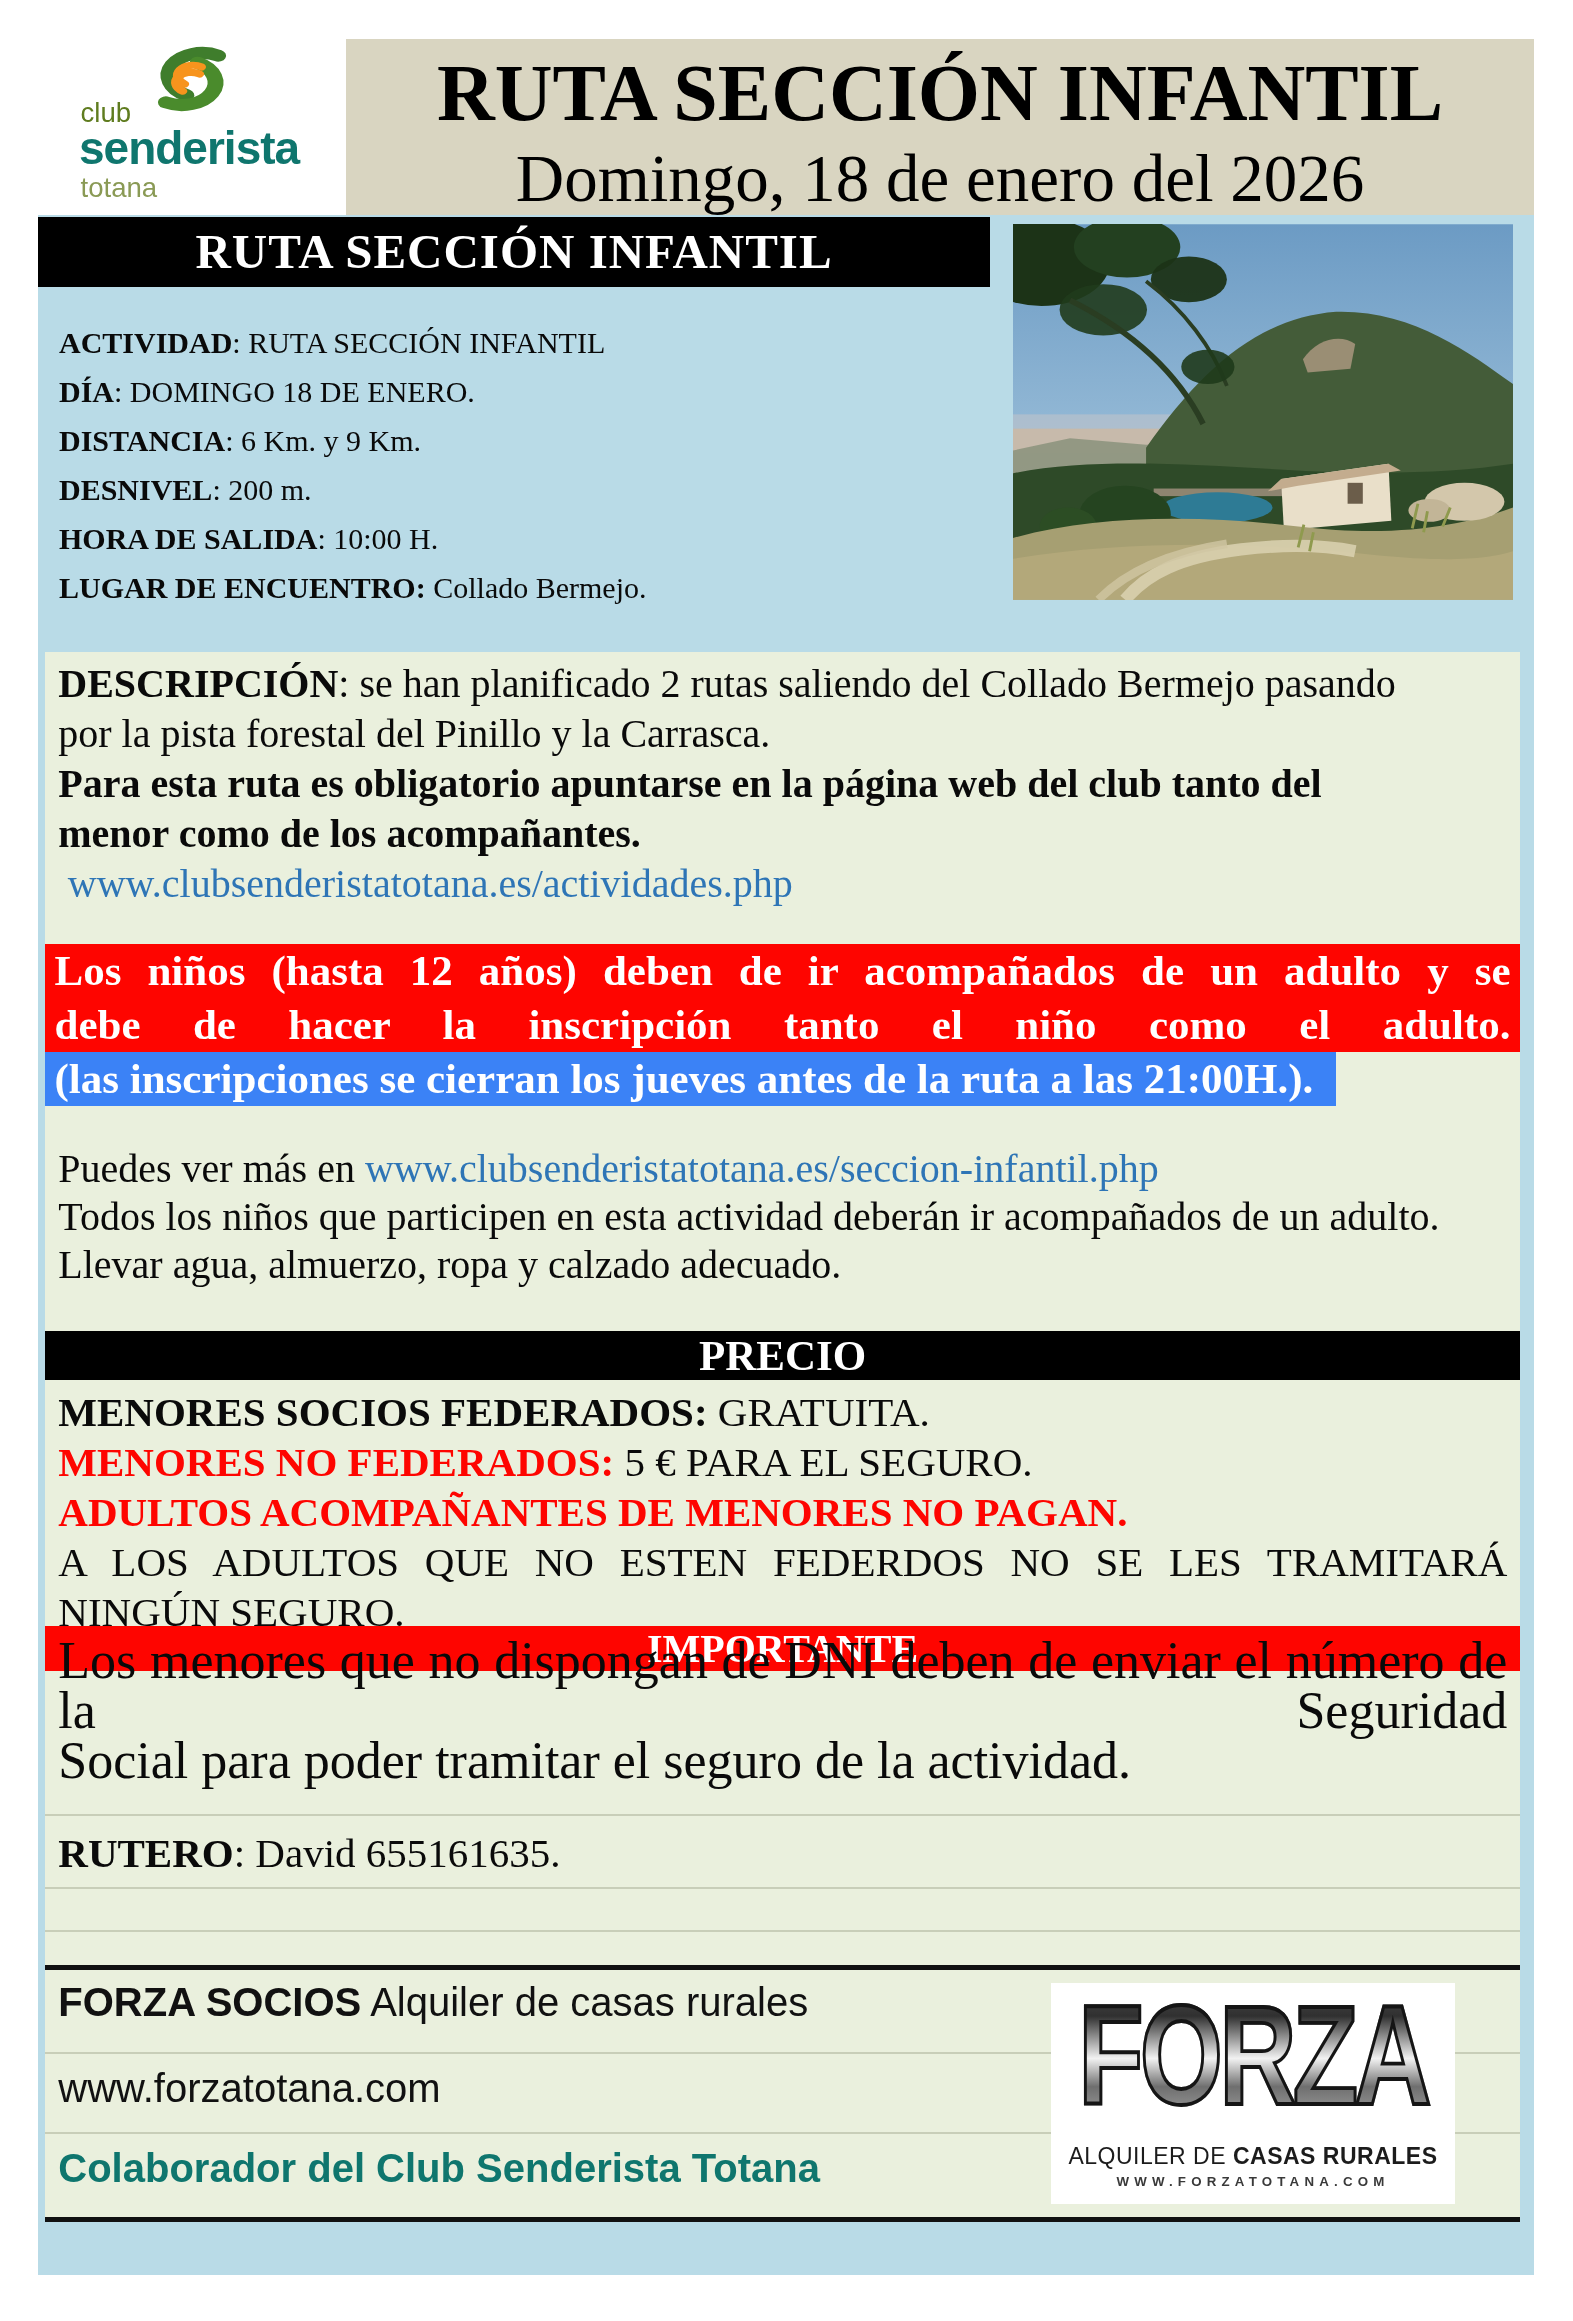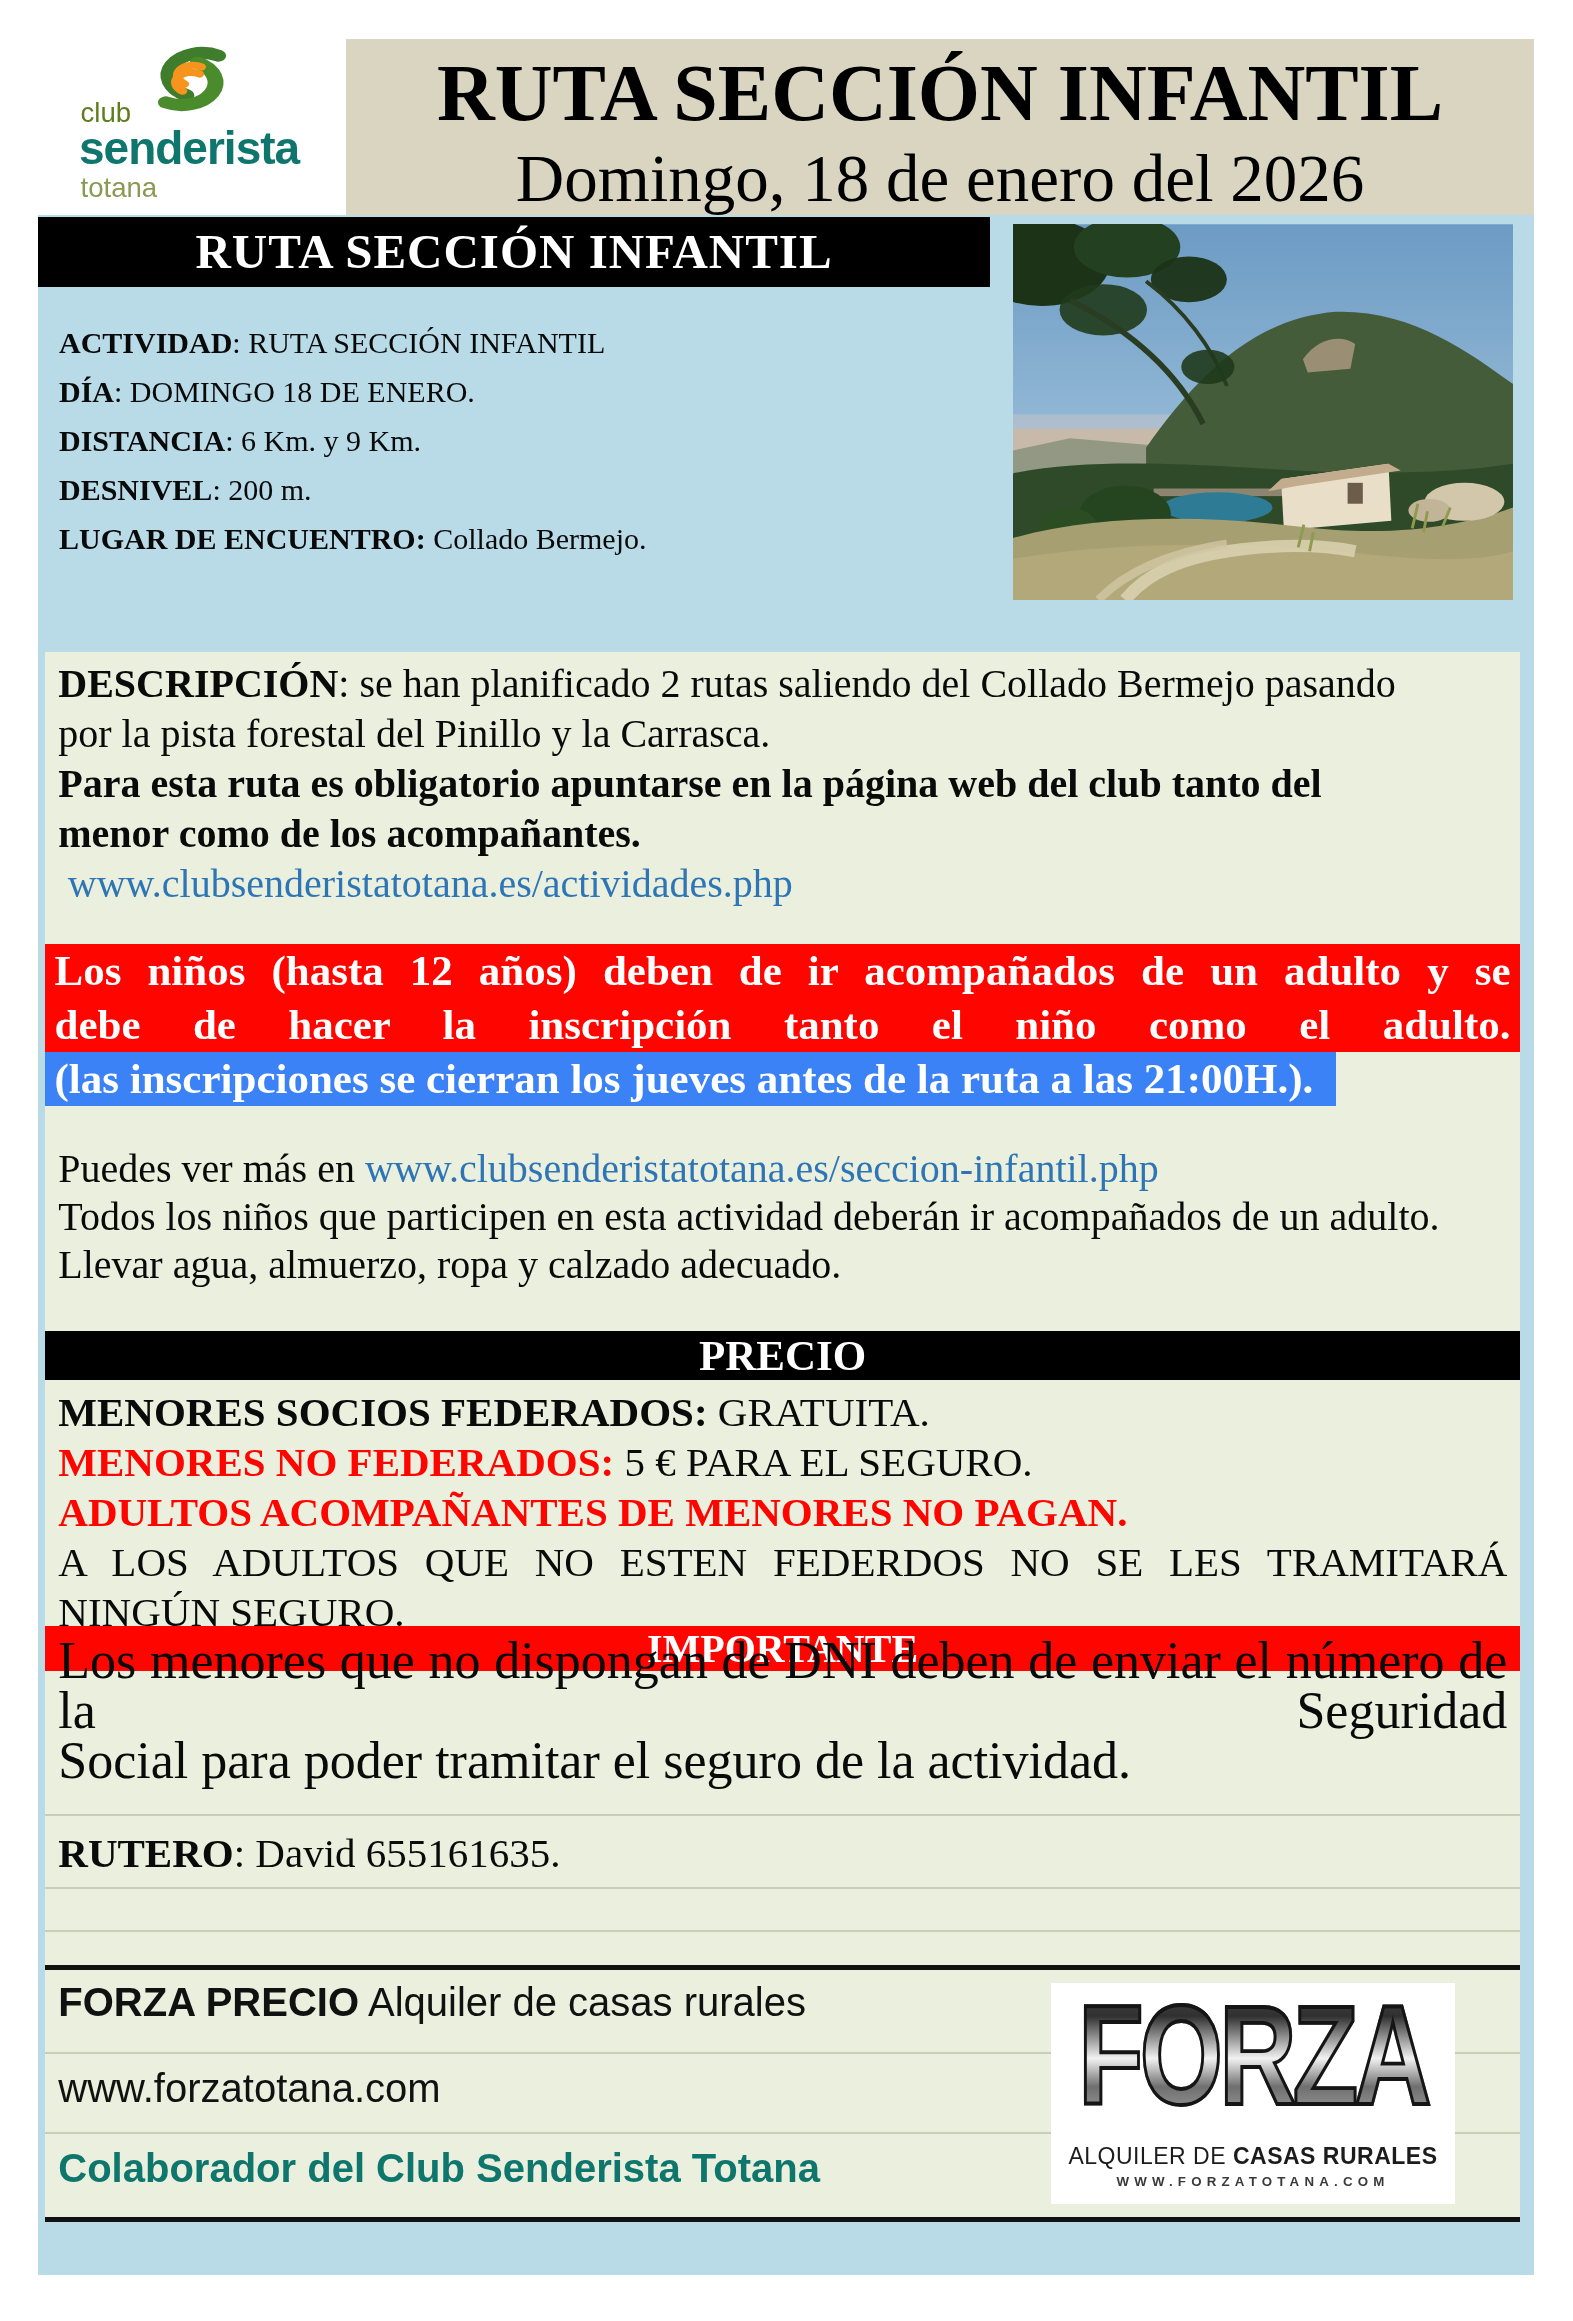--- a/index.html
+++ b/index.html
@@ -105,20 +105,21 @@
     <div class="t2">Domingo, 18 de enero del 2026</div>
   </div>
 
   <div id="black-bar">RUTA  SECCIÓN INFANTIL</div>
 
   <div id="info-block">
     <div class="row"><b>ACTIVIDAD</b><span>: RUTA SECCIÓN INFANTIL</span></div>
     <div class="row"><b>DÍA</b><span>: DOMINGO 18  DE ENERO.</span></div>
     <div class="row"><b>DISTANCIA</b><span>: 6 Km. y  9 Km.</span></div>
     <div class="row"><b>DESNIVEL</b><span>: 200 m.</span></div>
+    <div class="row"><b>HORA DE SALIDA</b><span>: 10:00 H.</span></div>
     <div class="row"><b>LUGAR DE ENCUENTRO:</b><span> Collado Bermejo.</span></div>
   </div>
 
   <div id="photo">
     <svg width="500" height="376" viewBox="0 0 526 395">
       <defs>
         <linearGradient id="sky" x1="0" y1="0" x2="0" y2="1">
           <stop offset="0" stop-color="#6c9bc4"></stop>
             <stop offset="0.7" stop-color="#9dc0da"></stop>
             <stop offset="1" stop-color="#c6dae6"></stop>
@@ -199,21 +200,21 @@
     <div id="rutero" class="abs">
       <b>RUTERO</b><span>: David 655161635.</span>
     </div>
 
     <div class="abs faint" style="top:1235px"></div>
     <div class="abs faint" style="top:1278px"></div>
 
     <div class="abs blackline" style="top:1313px"></div>
 
     <div class="abs foot" style="top:1327px">
-      <b>FORZA PRECIO</b><span> Alquiler de casas rurales</span>
+      <b>FORZA SOCIOS</b><span> Alquiler de casas rurales</span>
     </div>
     <div class="abs faint" style="top:1400px"></div>
     <div class="abs foot" style="top:1413px">www.forzatotana.com</div>
     <div class="abs faint" style="top:1480px"></div>
     <div class="abs foot" id="foot-collab" style="top:1493px">Colaborador del Club Senderista Totana</div>
 
     <div id="forza-box" class="abs">
       <div id="forza-word">FORZA</div>
       <div id="forza-tag">
         <span>ALQUILER DE </span><b>CASAS RURALES</b>

